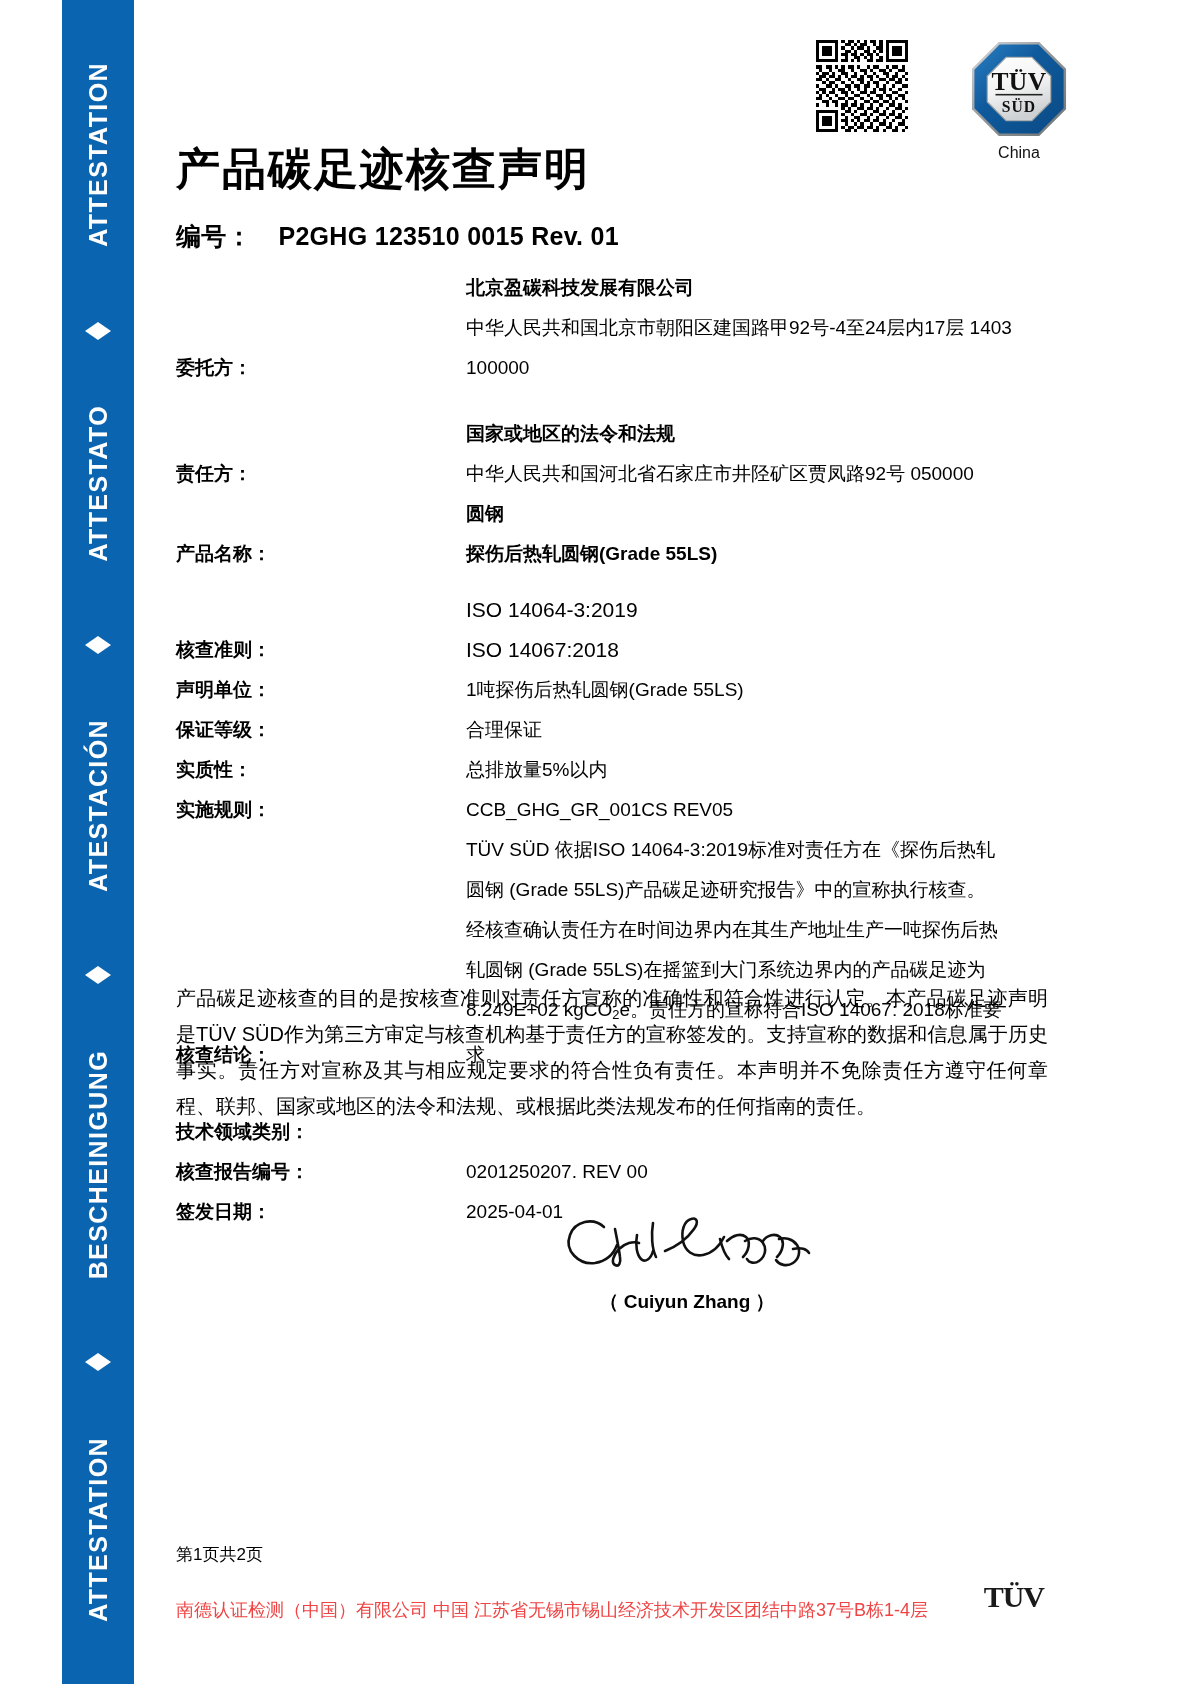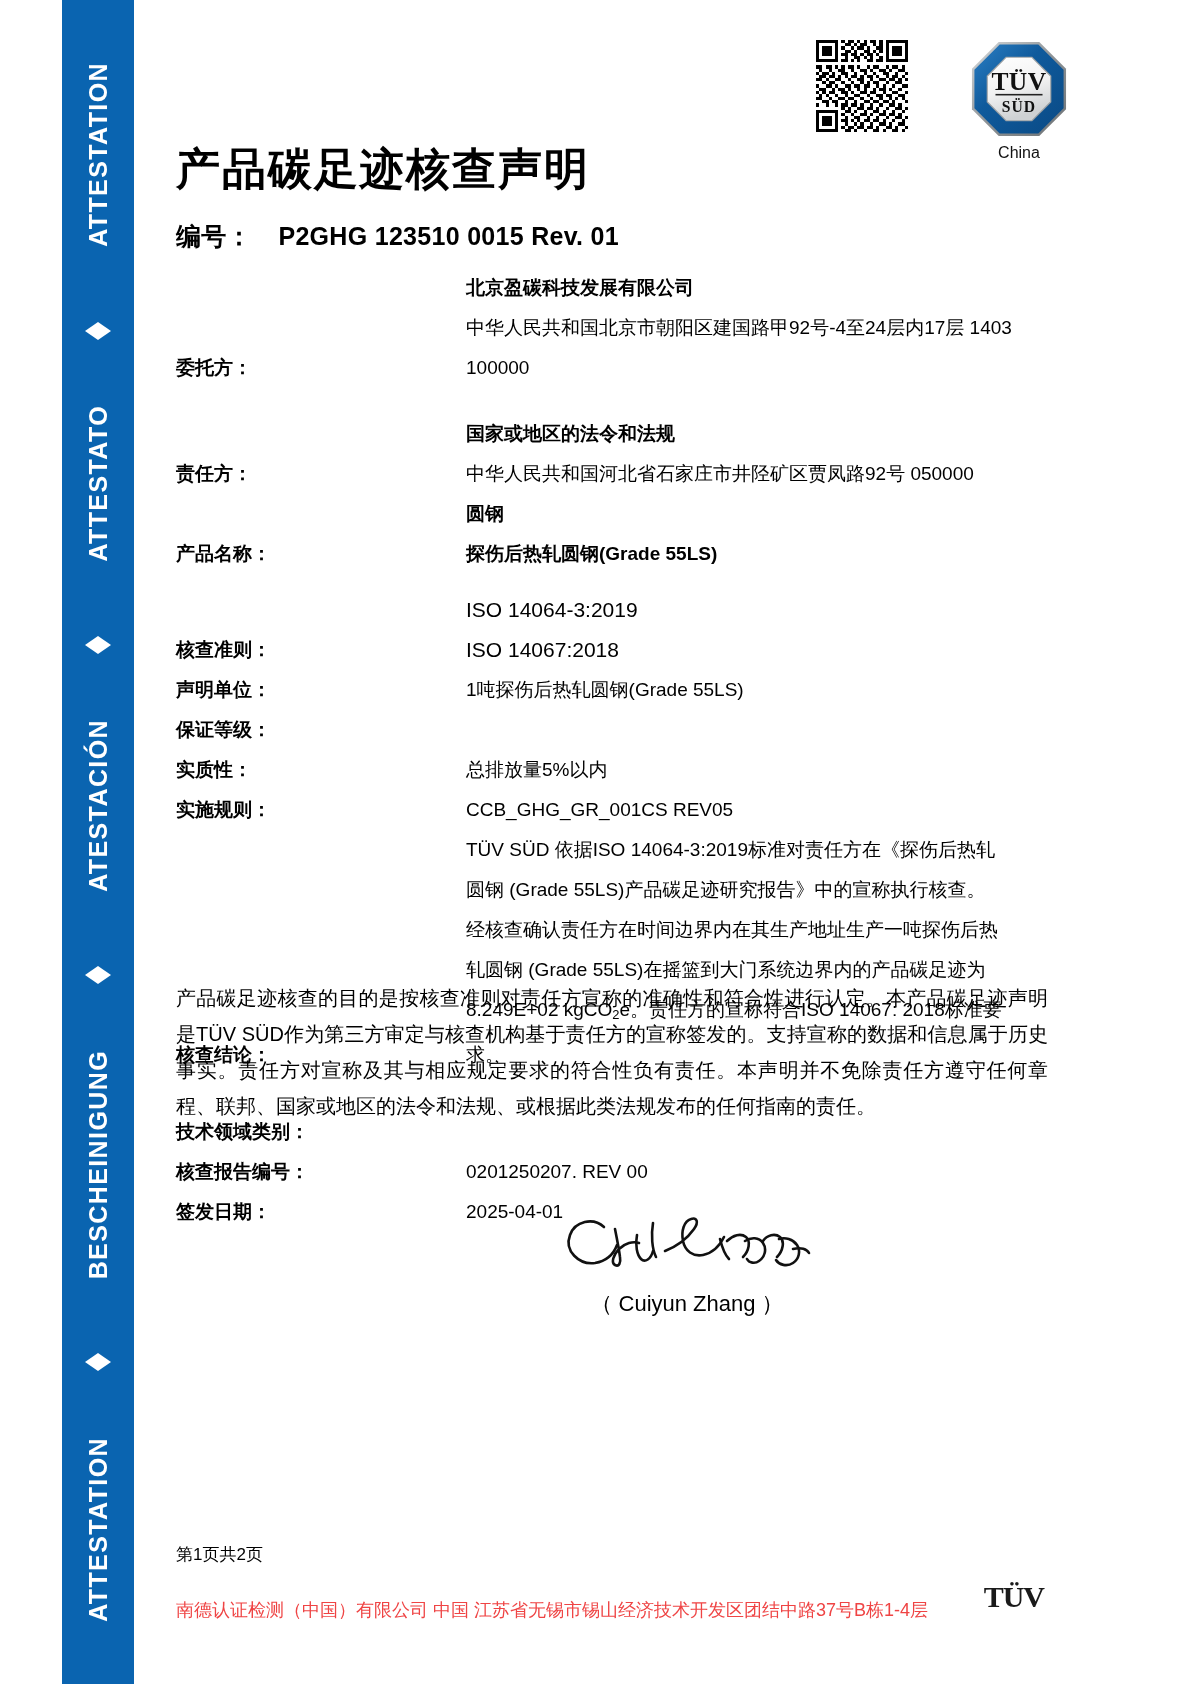--- a/index.html
+++ b/index.html
@@ -180,23 +180,24 @@
     left: 8px;
     top: 1205px;
     width: 872px;
     display: flex;
     flex-direction: column;
     align-items: center;
   }
   .sig-svg { width: 260px; height: 82px; margin-left: 150px; }
   .sig-name {
     margin-left: 150px;
-    font-size: 22px;
+    font-size: 19px;
     color: #000;
     margin-top: 2px;
+    font-weight: bold;
   }
 
   
   .footer {
     position: absolute;
     left: 8px;
     bottom: 62px;
     width: 880px;
   }
   .footer-page {
@@ -570,20 +571,21 @@
         </div>
       </div>
 
       <div class="row">
         <div class="row-label">声明单位：</div>
         <div class="row-value">1吨探伤后热轧圆钢(Grade 55LS)</div>
       </div>
 
       <div class="row">
         <div class="row-label">保证等级：</div>
+        <div class="row-value">合理保证</div>
       </div>
 
       <div class="row">
         <div class="row-label">实质性：</div>
         <div class="row-value">总排放量5%以内</div>
       </div>
 
       <div class="row">
         <div class="row-label">实施规则：</div>
         <div class="row-value">CCB_GHG_GR_001CS REV05</div>

